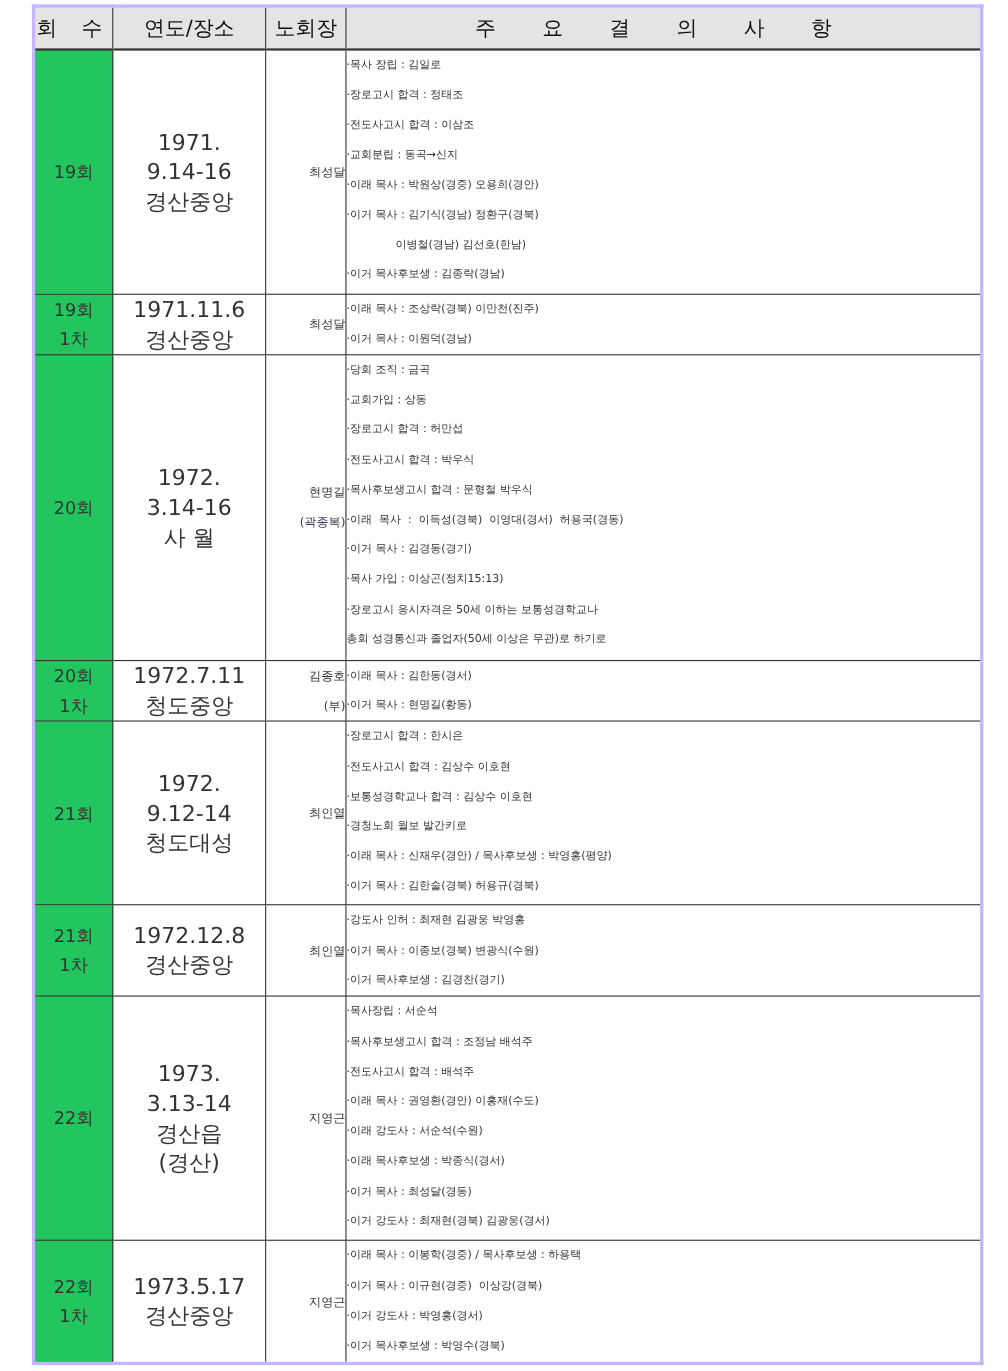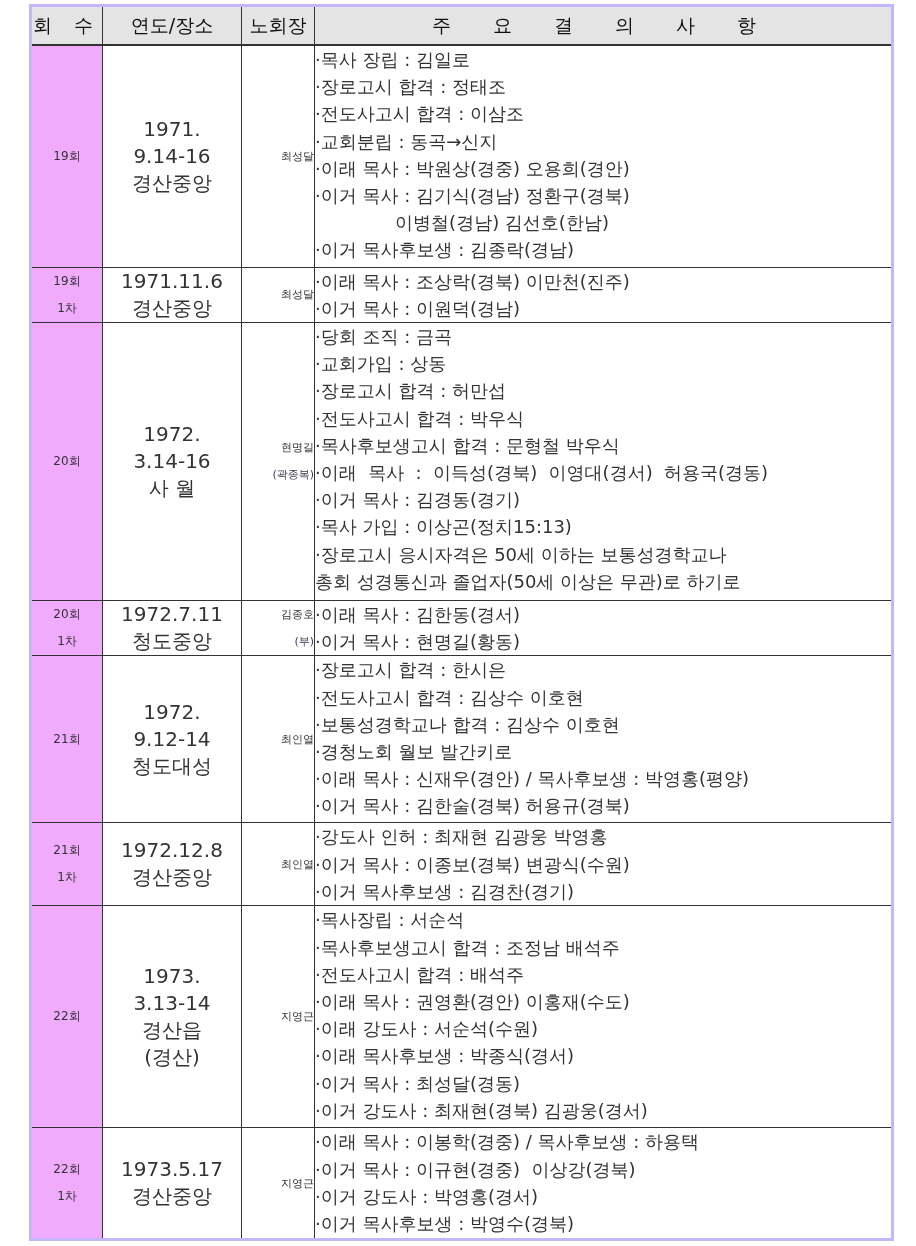--- a/index.html
+++ b/index.html
@@ -9,25 +9,25 @@
     border-collapse:collapse; table-layout:fixed;
     border:3px solid #c4b5fd;
   }
   table.minutes th, table.minutes td { border:1px solid #333; padding:0; }
   table.minutes thead th {
     background:#e4e4e4; height:37px; font-weight:normal; font-size:19px; color:#111;
     text-align:center; vertical-align:middle; border-bottom:2px solid #333;
   }
   th.h-title { letter-spacing:18px; }
   th.h-num { letter-spacing:8px; }
-  td.c-num { background:#f0abfc; text-align:center; vertical-align:middle; font-size:12px; line-height:27px; color:#333; }
+  td.c-num { background:#22c55e; text-align:center; vertical-align:middle; font-size:16px; line-height:27px; color:#333; }
   td.c-date { text-align:center; vertical-align:middle; font-size:20px; line-height:27px; color:#333; white-space:pre-line; }
   td.c-mod { text-align:right; vertical-align:middle; font-size:11px; line-height:27px; color:#333; }
   td.c-mod .sub { color:#3a3a55; }
-  td.c-items { vertical-align:top; font-size:18px; line-height:27.2px; color:#333; padding-left:2px; }
+  td.c-items { vertical-align:top; font-size:10px; line-height:27.2px; color:#333; padding-left:2px; }
   td.c-items .line { white-space:pre; overflow:hidden; }
 </style>
 </head>
 <body>
 
 <table class="minutes">
   <colgroup>
     <col style="width:72px">
     <col style="width:139px">
     <col style="width:73px">

